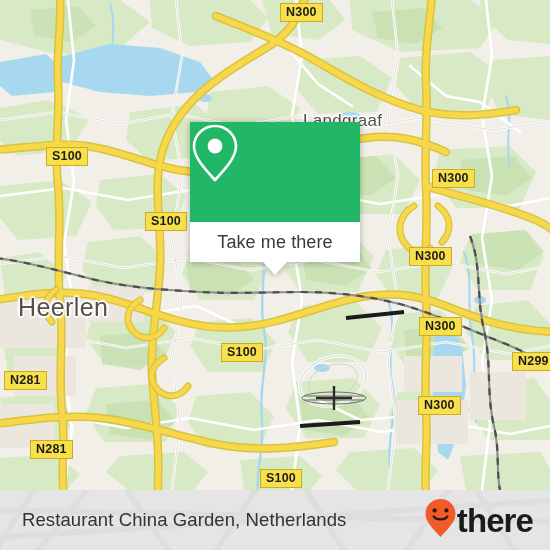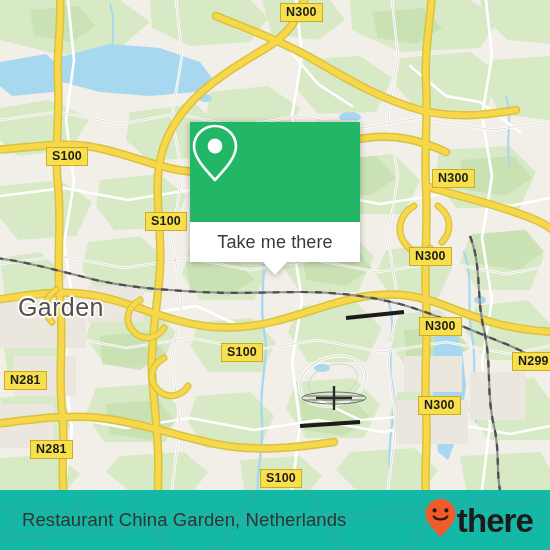--- a/index.html
+++ b/index.html
@@ -73,21 +73,21 @@
     position:absolute;left:50%;top:140px;margin-left:-12px;
     width:0;height:0;
     border-left:12px solid transparent;
     border-right:12px solid transparent;
     border-top:13px solid #ffffff;
   }
 
   
   .footer{
     position:absolute;left:0;top:490px;width:550px;height:60px;
-    background:#14b8a6;overflow:hidden;
+    background:#e5e5e5;overflow:hidden;
   }
   .footer-watermark{position:absolute;left:0;top:0;opacity:.07;}
   .footer-title{
     position:absolute;left:22px;top:0;height:60px;
     display:flex;align-items:center;
     font-size:18.5px;color:#333333;letter-spacing:.1px;white-space:nowrap;
   }
   .brand{
     position:absolute;right:17px;top:0;height:60px;
     display:flex;align-items:center;gap:0px;
@@ -286,21 +286,22 @@
             <path d="M304,396 L364,396 M304,400 L364,400"></path>
           </g>
           <path d="M334,386 L334,410" stroke="#2b2b2b" stroke-width="2.4"></path>
           <path d="M316,398 L352,398" stroke="#2b2b2b" stroke-width="2.4"></path>
         </g>
         <path d="M300,426 L360,422" stroke="#1b1b1b" stroke-width="4" fill="none"></path>
         <path d="M346,318 L404,312" stroke="#1b1b1b" stroke-width="4" fill="none"></path>
       </g>
     </svg>
 
-    <div class="place-label place-city" style="left:18px;top:293px;">Garden</div>
+    <div class="place-label place-city" style="left:18px;top:293px;">Heerlen</div>
+    <div class="place-label place-town" style="left:303px;top:111px;">Landgraaf</div>
 
     <div class="shield" style="left:280px;top:3px;">N300</div>
     <div class="shield" style="left:432px;top:169px;">N300</div>
     <div class="shield" style="left:409px;top:247px;">N300</div>
     <div class="shield" style="left:419px;top:317px;">N300</div>
     <div class="shield" style="left:418px;top:396px;">N300</div>
     <div class="shield" style="left:512px;top:352px;">N299</div>
     <div class="shield" style="left:46px;top:147px;">S100</div>
     <div class="shield" style="left:145px;top:212px;">S100</div>
     <div class="shield" style="left:221px;top:343px;">S100</div>

